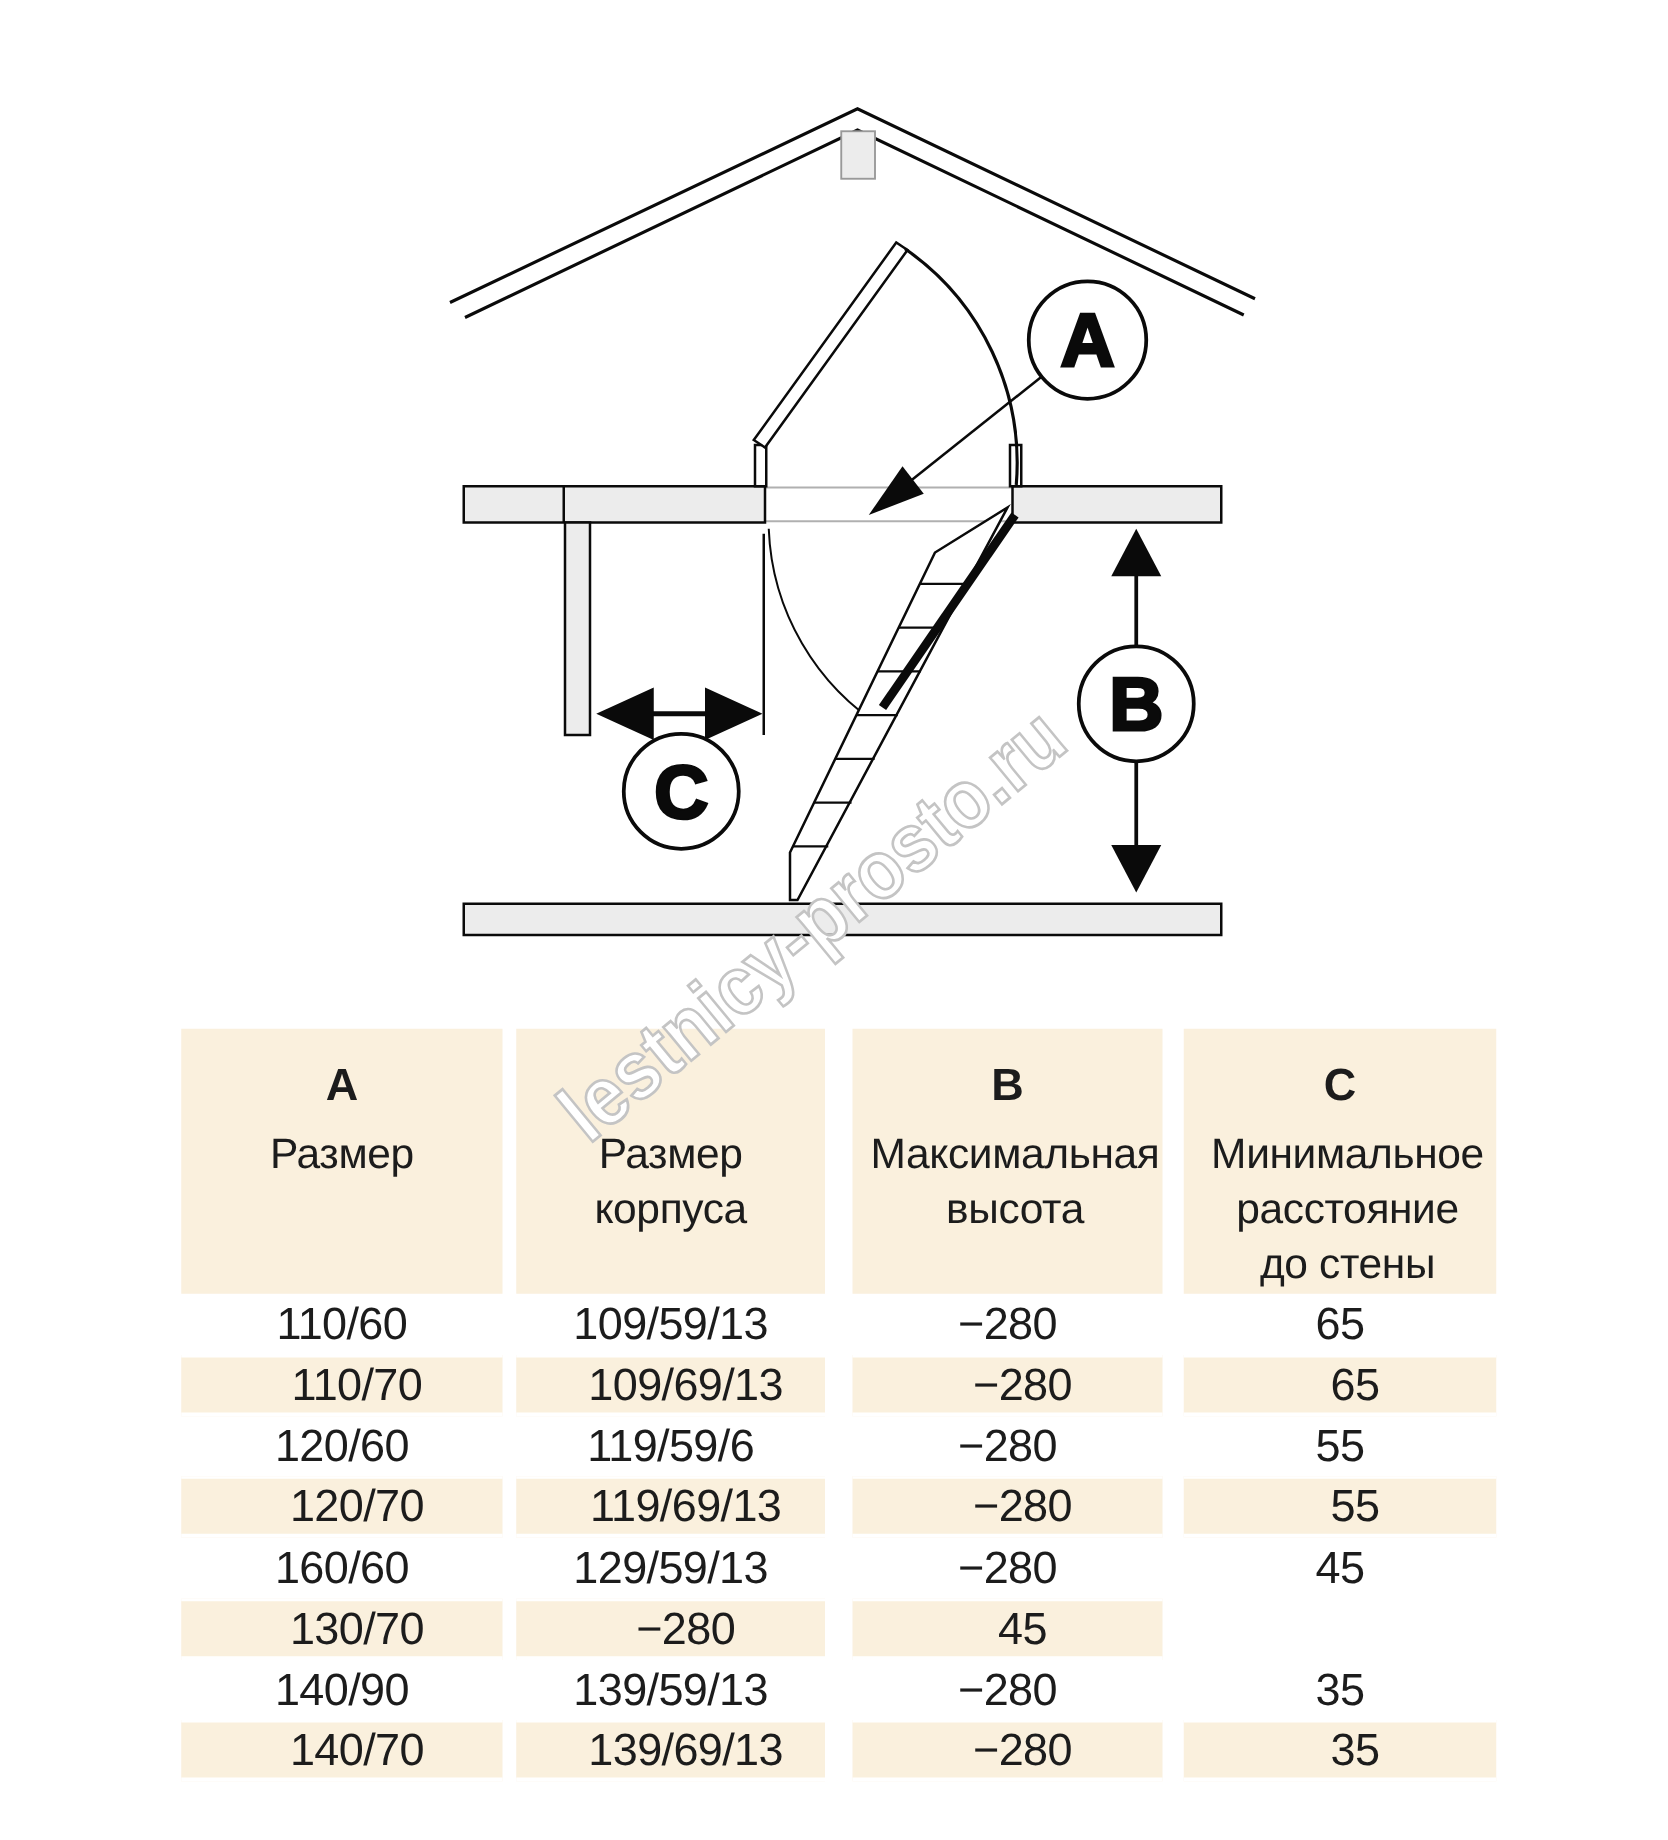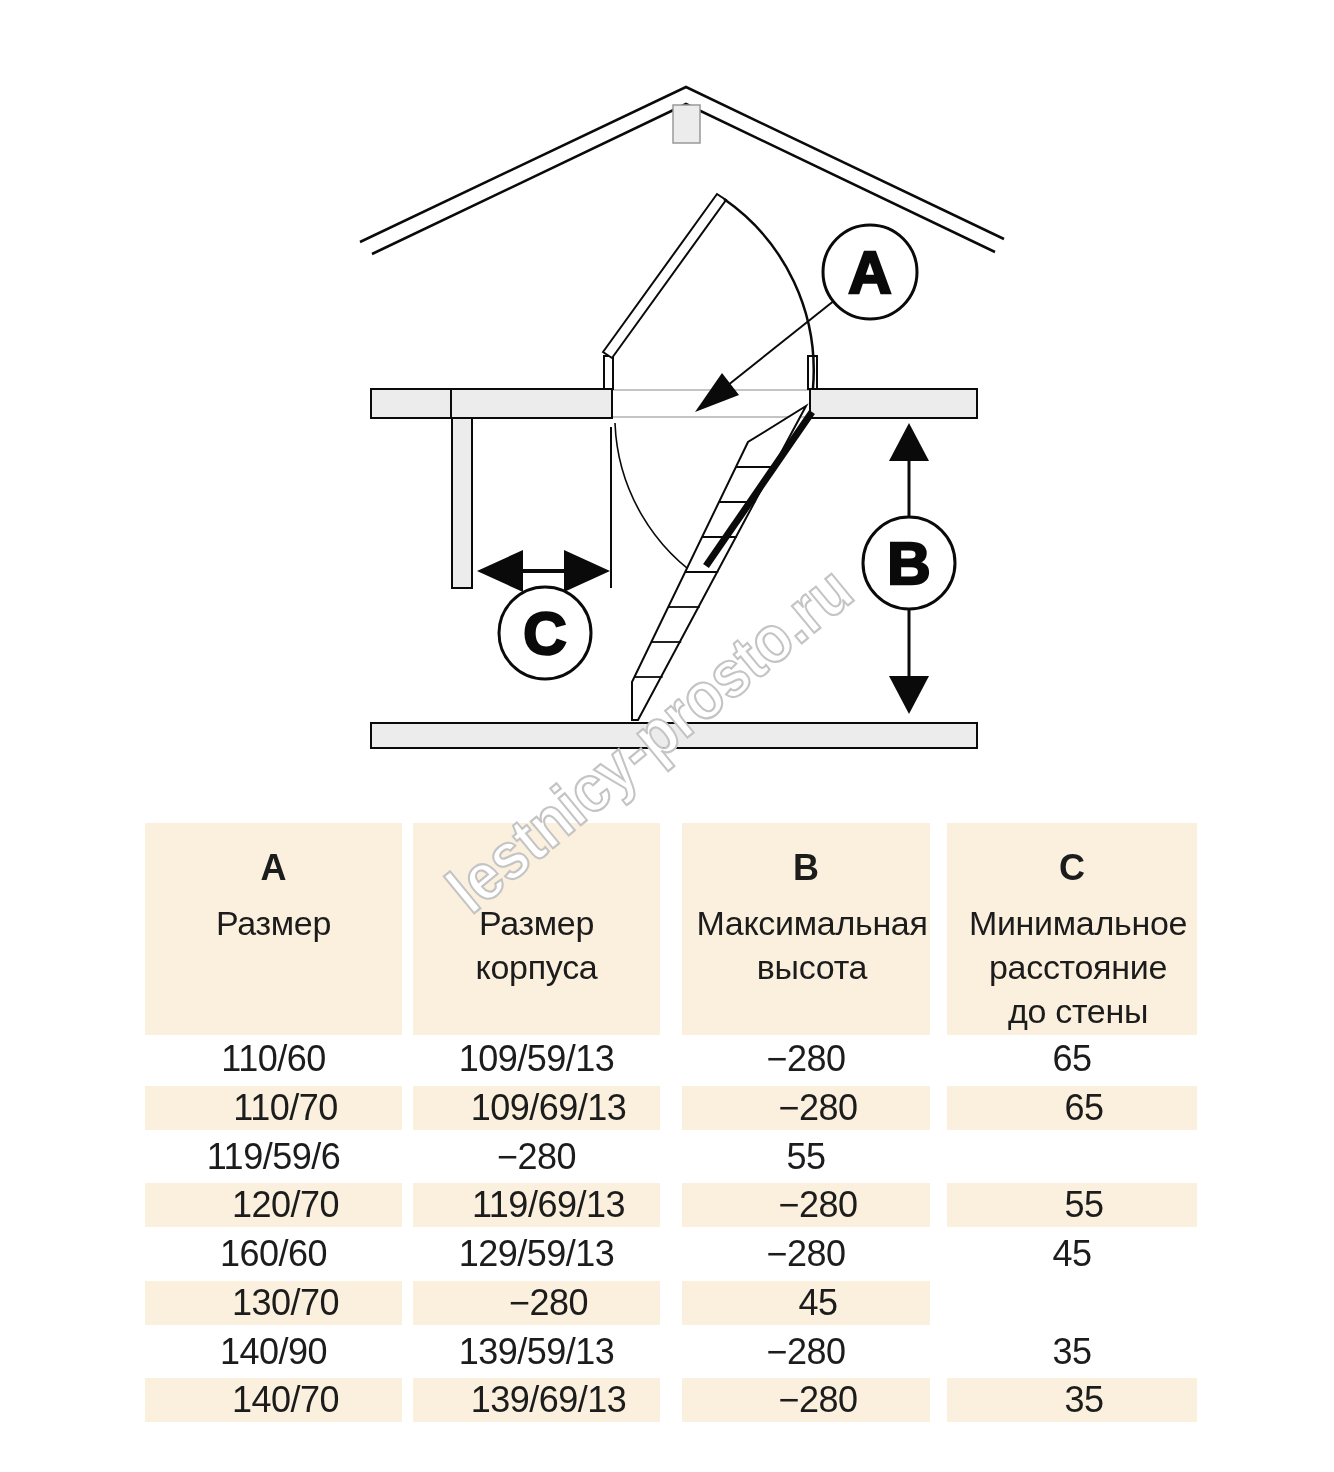--- a/index.html
+++ b/index.html
@@ -145,20 +145,21 @@
       <div class="cell">−280</div>
       <div class="cell">65</div>
     </div>
     <div class="trow drow alt">
       <div class="cell">110/70</div>
       <div class="cell">109/69/13</div>
       <div class="cell">−280</div>
       <div class="cell">65</div>
     </div>
     <div class="trow drow">
+      <div class="cell">120/60</div>
       <div class="cell">119/59/6</div>
       <div class="cell">−280</div>
       <div class="cell">55</div>
     </div>
     <div class="trow drow alt">
       <div class="cell">120/70</div>
       <div class="cell">119/69/13</div>
       <div class="cell">−280</div>
       <div class="cell">55</div>
     </div>

